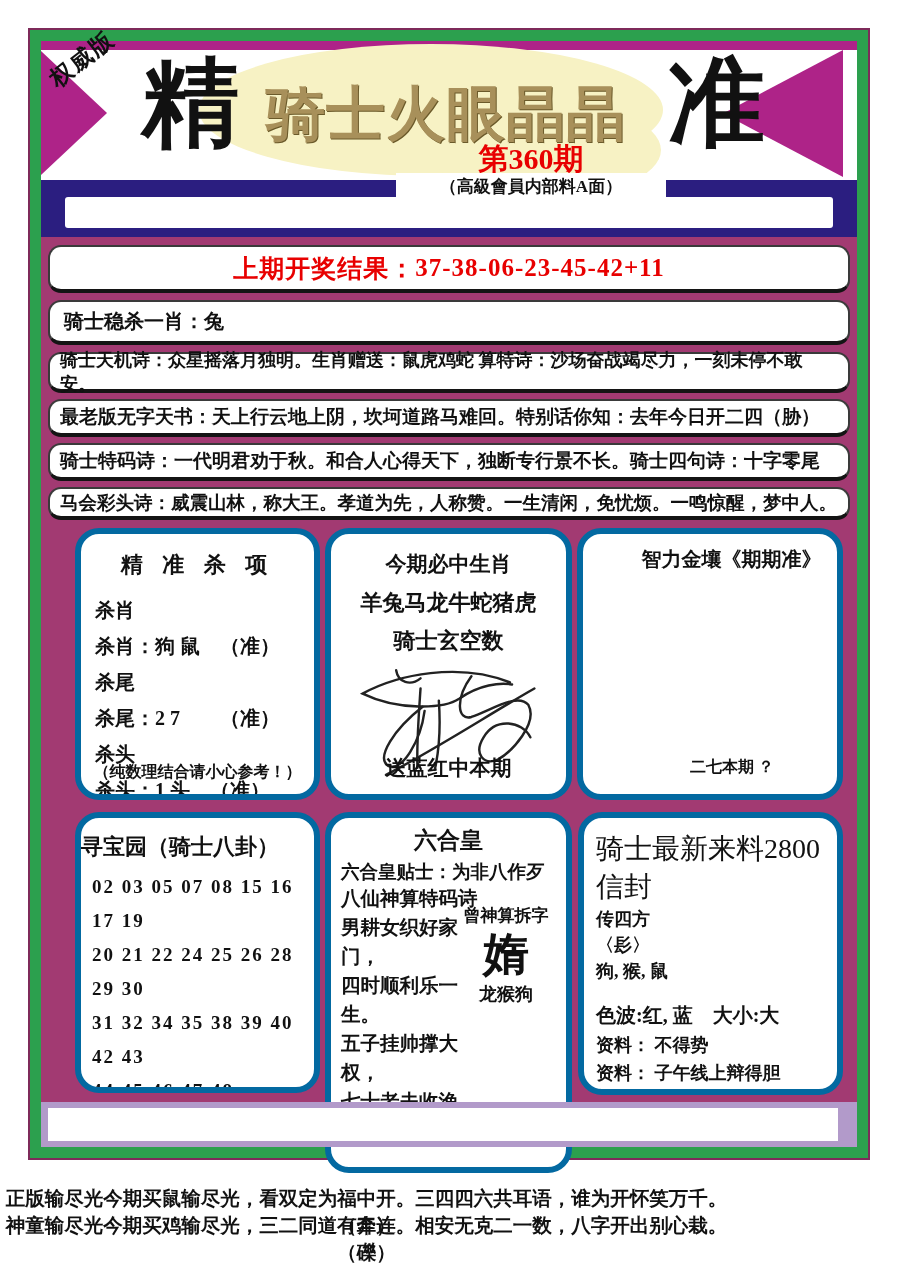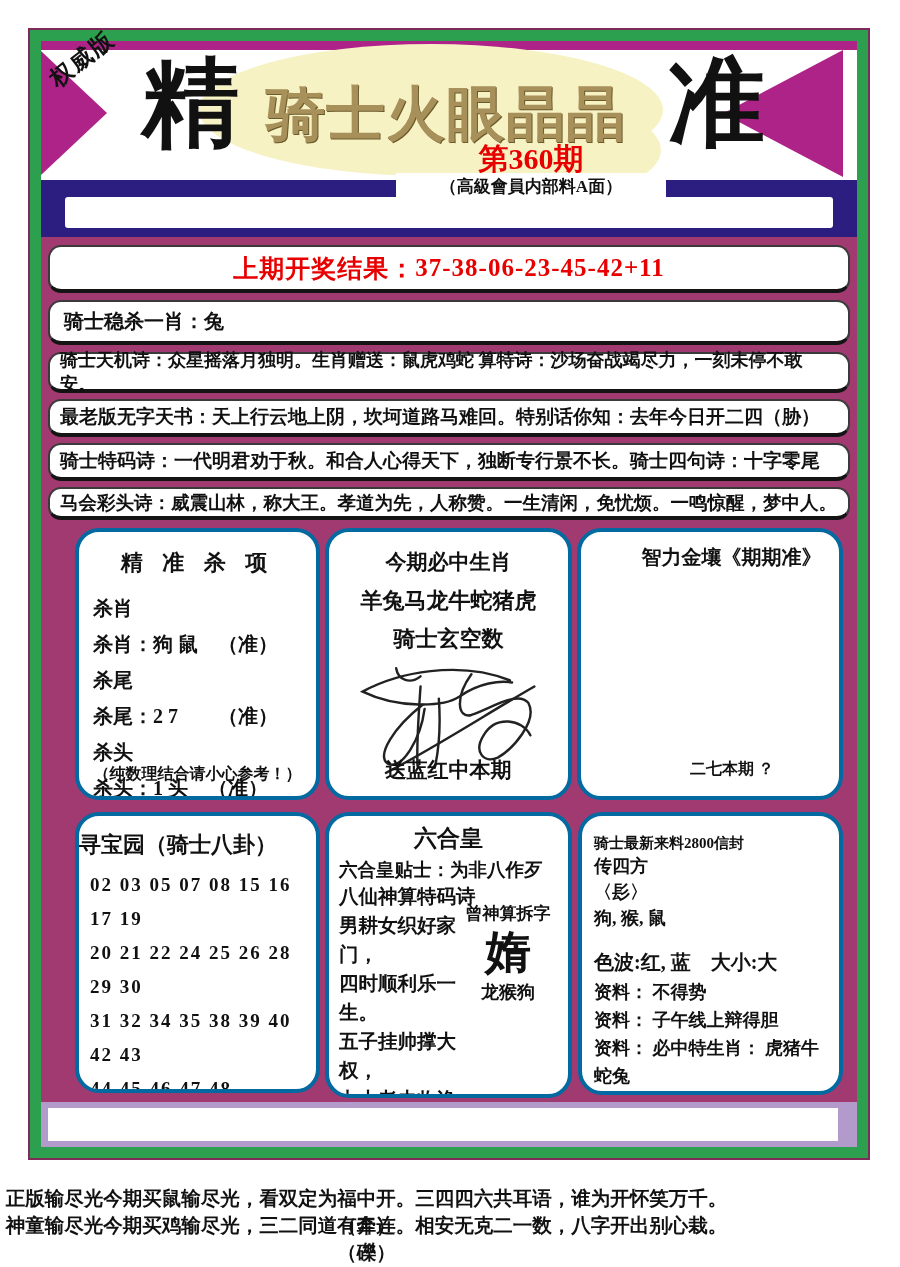--- a/index.html
+++ b/index.html
@@ -46,27 +46,27 @@
   .row-result{top:204px;height:48px;justify-content:center;font-size:25px;color:#e80000;letter-spacing:1px;}
   .row-b{top:259px;height:45px;font-size:20px;padding:0 14px;}
   .row-b .cell-left{flex:1;}
   .row-b .cell-right{margin-right:58px;}
   .row-c{top:311px;height:41px;font-size:18px;padding:0 10px;}
   .row-d{top:358px;height:38px;font-size:19px;padding:0 10px;}
   .row-e{top:402px;height:38px;font-size:19px;padding:0 10px;}
   .row-f{top:446px;height:33px;font-size:18.5px;padding:0 10px;}
 
   
-  .panel{position:absolute;background:#fff;border:4px solid #0369a1;border-radius:24px;
+  .panel{position:absolute;background:#fff;border:6px solid #0369a1;border-radius:24px;
          box-sizing:border-box;z-index:2;overflow:hidden;}
   .p-kill{left:34px;top:487px;width:245px;height:272px;}
   .p-zodiac{left:284px;top:487px;width:247px;height:272px;}
   .p-gold{left:536px;top:487px;width:266px;height:272px;}
   .p-treasure{left:34px;top:771px;width:245px;height:281px;}
-  .p-emperor{left:284px;top:771px;width:247px;height:286px;}
+  .p-emperor{left:284px;top:771px;width:247px;height:361px;}
   .p-latest{left:537px;top:771px;width:265px;height:283px;}
 
   .p-kill .title{margin:16px 0 12px;text-align:center;font-size:22px;letter-spacing:7px;font-weight:bold;}
   .kill-lines div{padding-left:14px;font-size:20px;line-height:36px;font-weight:bold;}
   .footnote{position:absolute;bottom:11px;left:0;width:100%;text-align:center;font-weight:bold;}
   .p-kill .footnote{font-size:16px;}
 
   .p-zodiac{text-align:center;}
   .z1{margin-top:16px;font-size:21px;font-weight:bold;}
   .z2{margin-top:10px;font-size:22px;font-weight:bold;}
@@ -86,21 +86,21 @@
   .e-tipline{font-size:18.5px;font-weight:bold;margin-top:3px;}
   .e-cols{position:relative;}
   .e-left div{font-size:19.5px;font-weight:bold;line-height:29px;}
   .e-left{width:145px;}
   .e-right{position:absolute;right:-4px;top:20px;width:108px;text-align:center;font-weight:bold;}
   .e-rt{font-size:17px;}
   .e-rc{font-size:46px;line-height:1.2;}
   .e-rz{font-size:18px;}
 
   .p-latest{padding:8px 12px;}
-  .la-title{font-size:15px;font-weight:bold;margin-top:10px;}
+  .la-title{font-size:28px;font-weight:normal;margin-top:4px;}
   .la-s{font-size:18px;font-weight:bold;line-height:26px;}
   .la-gap{height:16px;}
   .la-m{font-size:20px;font-weight:bold;line-height:31px;}
   .la-r{font-size:18px;font-weight:bold;line-height:28px;}
 
   
   .lavender{position:absolute;left:0;top:1061px;width:816px;height:45px;background:#b29aca;z-index:2;}
   .lav-box{position:absolute;left:7px;top:6px;width:790px;height:33px;background:#fff;}
 
   

